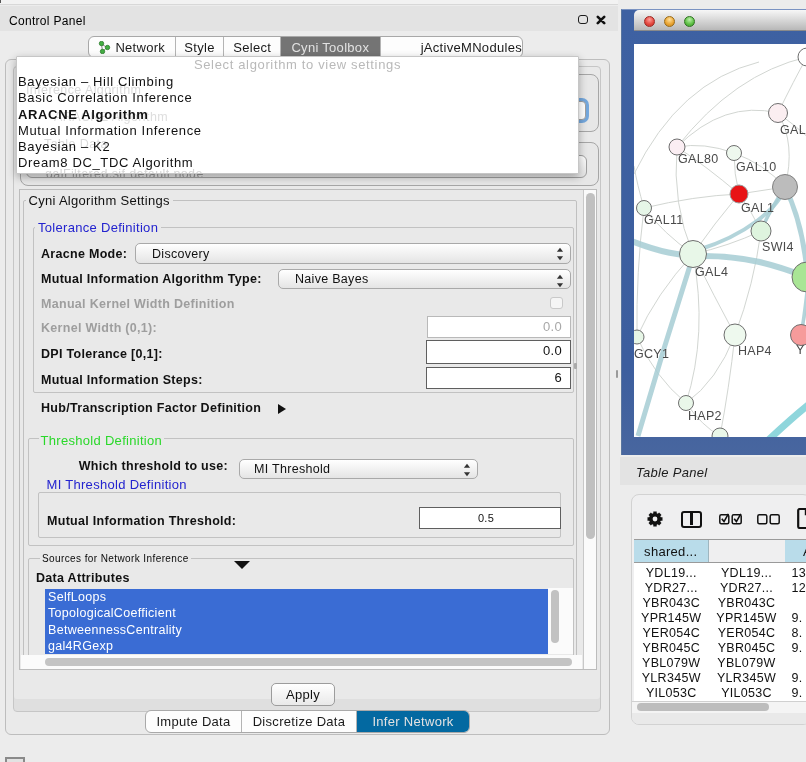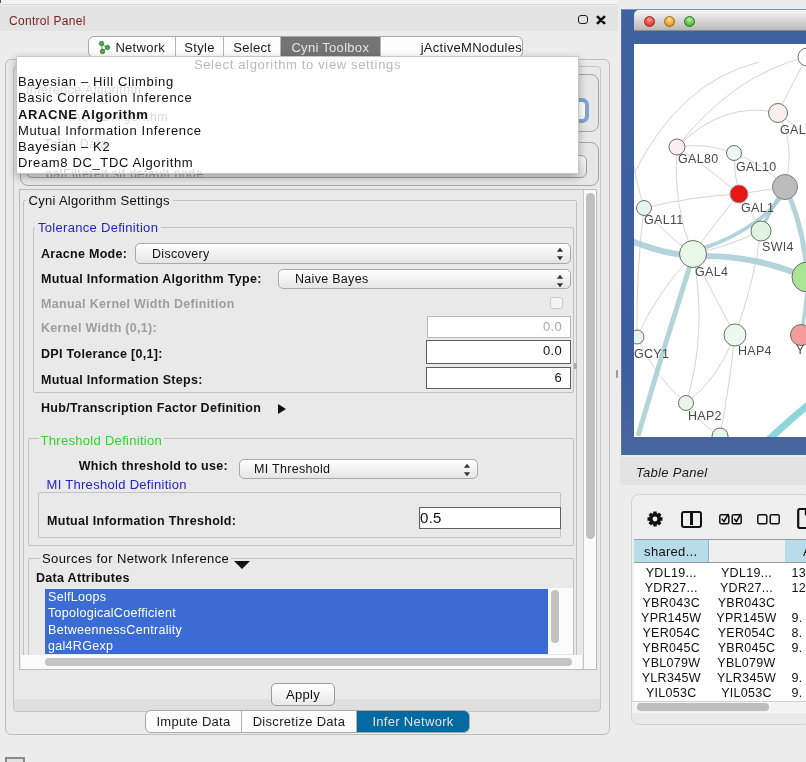--- a/index.html
+++ b/index.html
@@ -9,21 +9,21 @@
   .b { font-weight:bold; }
   .gray { color:#9e9e9e; }
 </style>
 </head>
 <body>
 
 <div class="abs" style="left:0;top:0;width:618px;height:5px;background:#f2f2f2;border-bottom:1px solid #d8d8d8;"></div>
 <div class="abs" style="left:0;top:0;width:1px;height:3px;background:#555;"></div>
 
 <div class="abs" style="left:0;top:6px;width:618px;height:25px;background:#e3e3e3;">
-  <div class="abs" style="left:9px;top:2px;height:27px;line-height:27px;font-size:12px;color:#7f1d1d;">Control Panel</div>
+  <div class="abs" style="left:9px;top:2px;height:27px;line-height:27px;font-size:12px;color:#000000;">Control Panel</div>
   <div class="abs" style="left:578px;top:9px;width:10px;height:9px;border:1.8px solid #1c1c1c;border-radius:3px;"></div>
   <svg class="abs" style="left:595.5px;top:9px;" width="10" height="10" viewBox="0 0 10 10">
     <path d="M1.8 1.8 L8.2 8.2 M8.2 1.8 L1.8 8.2" stroke="#111" stroke-width="2.6" stroke-linecap="round"></path>
   </svg>
 </div>
 
 <div class="abs" style="left:5px;top:59px;width:605px;height:676px;background:#eaeaea;border:1px solid #bdbdbd;border-radius:6px;"></div>
 
 <div class="abs" style="left:13px;top:66px;width:588px;height:646px;background:#e9e9e9;border:1px solid #c6c6c6;border-radius:4px;box-shadow:inset 0 -12px 0 #dfdfdf;"></div>
 
@@ -99,24 +99,24 @@
     <svg class="abs" style="right:6px;top:3.5px;" width="8" height="14" viewBox="0 0 9 15">
         <path d="M4.5 0.5 L8 5 H1 Z" fill="#333"></path>
         <path d="M4.5 14.5 L8 10 H1 Z" fill="#333"></path>
       </svg>
   </div>
 
   <div class="abs" style="left:18px;top:302px;width:523px;height:46px;border:1px solid #c2c2c2;border-radius:2px;"></div>
   <div class="abs" style="left:24.5px;top:287px;background:#e9e9e9;padding:0 2px;height:15px;line-height:15px;font-size:13px;color:#2323cf;">MI Threshold Definition</div>
 
   <div class="abs b" style="left:27px;top:324px;">Mutual Information Threshold:</div>
-  <div class="abs" style="left:399px;top:317px;width:142px;height:22px;background:#fff;border:1px solid #5f5f5f;text-align:left;line-height:20px;font-size:15px;"><span style="padding-right:8px;">0.5</span></div>
+  <div class="abs" style="left:399px;top:317px;width:142px;height:22px;background:#fff;border:1px solid #5f5f5f;text-align:center;line-height:20px;font-size:11px;"><span style="padding-right:8px;">0.5</span></div>
 
   <div class="abs" style="left:8px;top:367.5px;width:546px;height:124px;border:1px solid #c2c2c2;border-radius:2px;"></div>
-  <div class="abs" style="left:20px;top:360.5px;background:#e9e9e9;padding:0 2px;height:15px;line-height:15px;font-size:13px;letter-spacing:0.4px;color:#0a0a0a;">Sources for Network Inference</div>
+  <div class="abs" style="left:20px;top:360.5px;background:#e9e9e9;padding:0 2px;height:15px;line-height:15px;font-size:10px;letter-spacing:0.4px;color:#0a0a0a;">Sources for Network Inference</div>
   <div class="abs" style="left:214px;top:370.5px;width:0;height:0;border-top:8.5px solid #111;border-left:8px solid transparent;border-right:8px solid transparent;"></div>
 
   <div class="abs b" style="left:16px;top:381px;">Data Attributes</div>
 
   <div class="abs" style="left:25px;top:399px;width:503px;height:65px;background:#3a6cd4;color:#fff;line-height:16.4px;overflow:hidden;">
     <div style="padding-left:3px;border-radius:17px;">SelfLoops<br>TopologicalCoefficient<br>BetweennessCentrality<br>gal4RGexp</div>
   </div>
 
   <div class="abs" style="left:528px;top:398px;width:25px;height:66px;background:#fbfbfb;"></div>
   <div class="abs" style="left:531px;top:400px;width:8px;height:53px;background:#c2c2c2;border-radius:4px;"></div>

